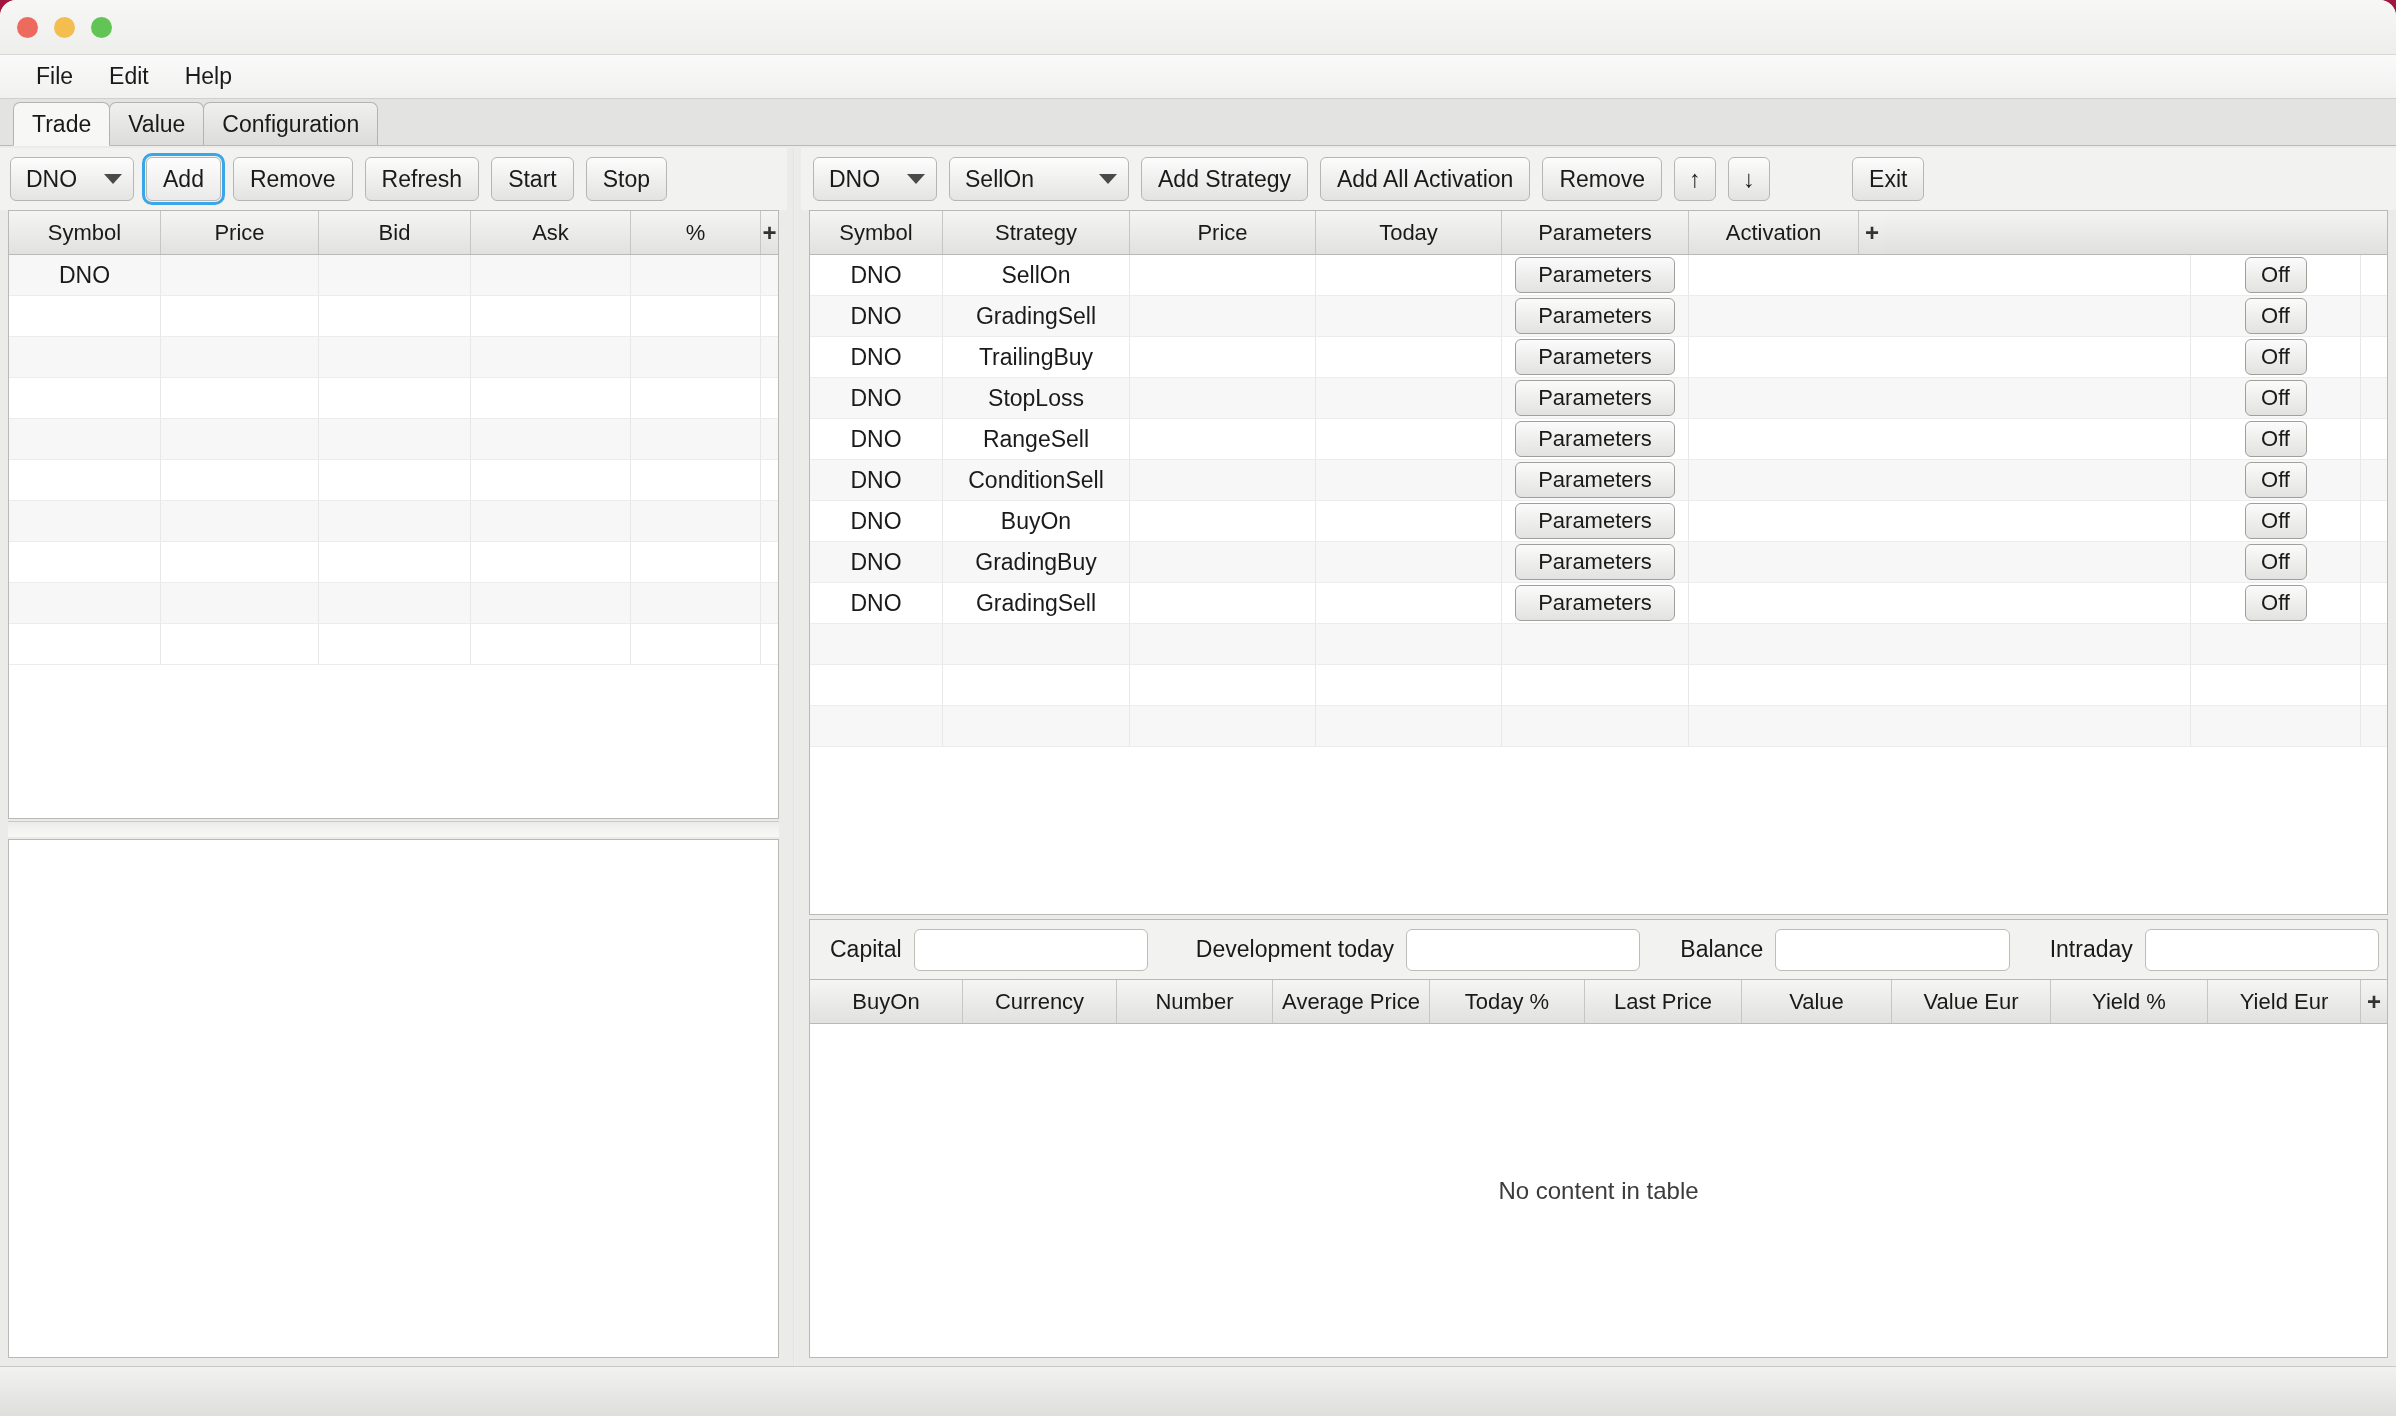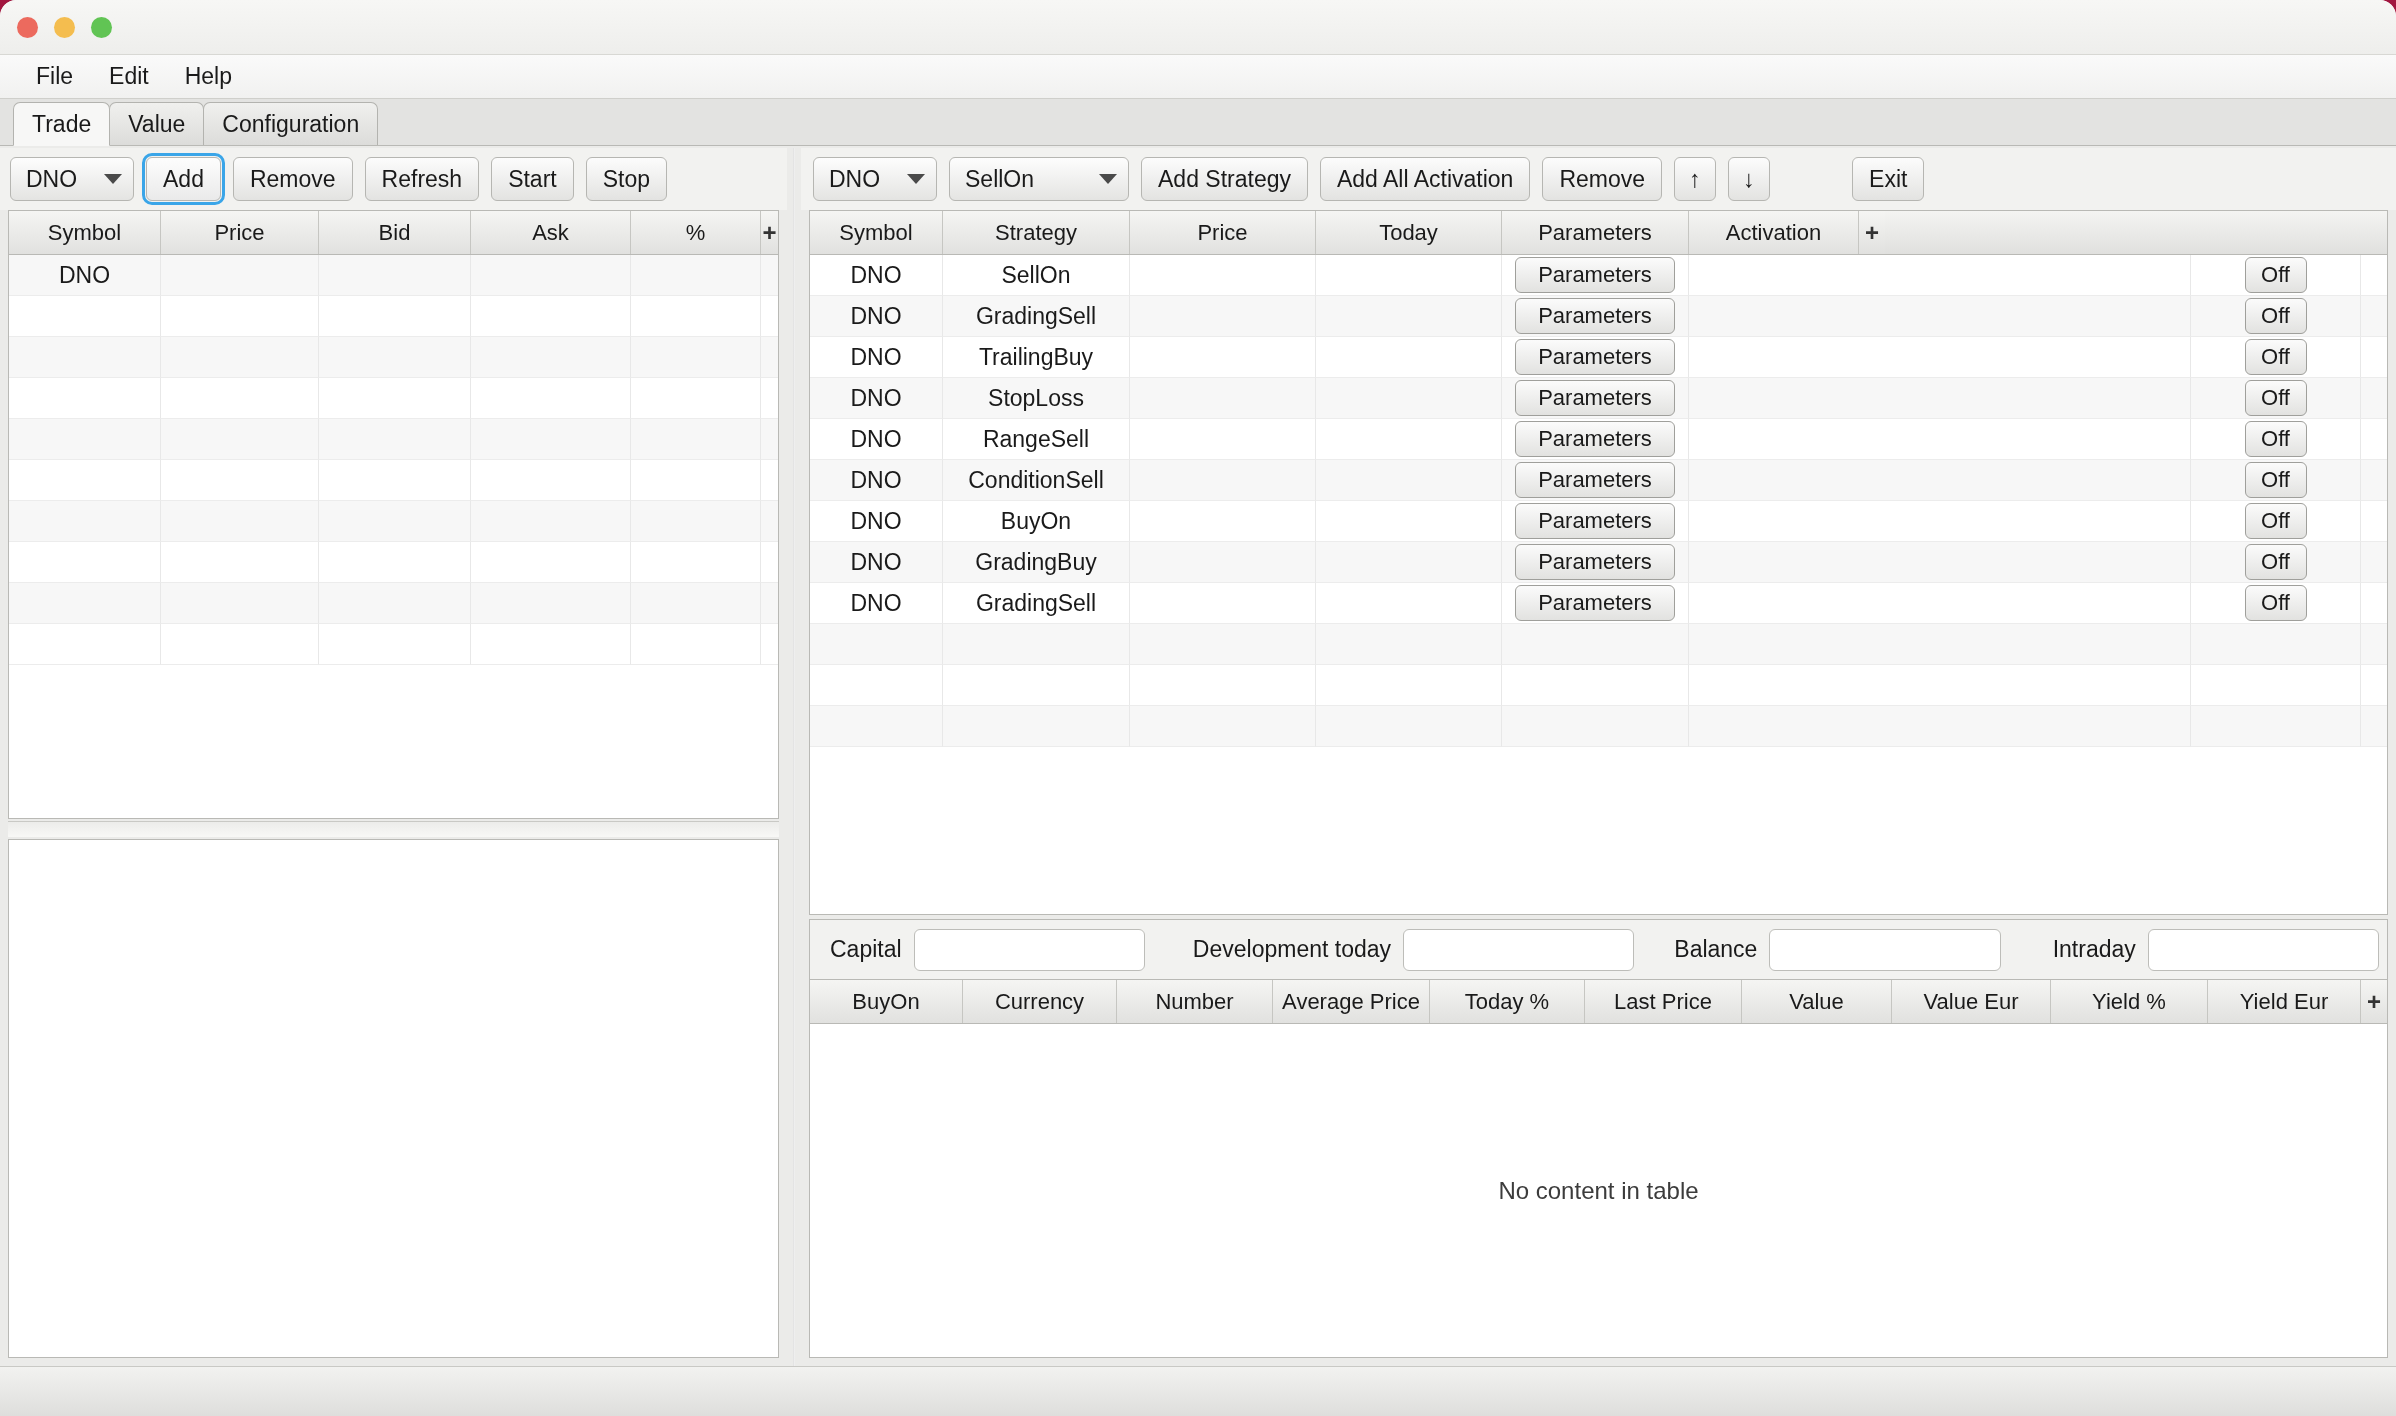--- a/index.html
+++ b/index.html
@@ -640,21 +640,21 @@
 
       <div class="right-bottom">
 
         <div class="summary-bar">
           <span class="sum-label">Capital</span>
           <input class="sum-field" readonly="" value="" style="">
           <span class="sum-label" style="padding-left:48px">Development today</span>
           <input class="sum-field" readonly="" value="" style="">
           <span class="sum-label" style="padding-left:40px">Balance</span>
           <input class="sum-field" readonly="" value="" style="">
-          <span class="sum-label" style="padding-left:52px">Intraday</span>
+          <span class="sum-label" style="padding-left:40px">Intraday</span>
           <input class="sum-field" readonly="" value="" style="">
         </div>
 
         <div class="empty-table">
           <div class="thead" id="portfolio-head">
               <div class="th" style="flex: 1 1 104px;">BuyOn</div>
               <div class="th" style="flex: 1 1 105px;">Currency</div>
               <div class="th" style="flex: 1 1 107px;">Number</div>
               <div class="th" style="flex: 1 1 108px;">Average Price</div>
               <div class="th" style="flex: 1 1 106px;">Today %</div>

